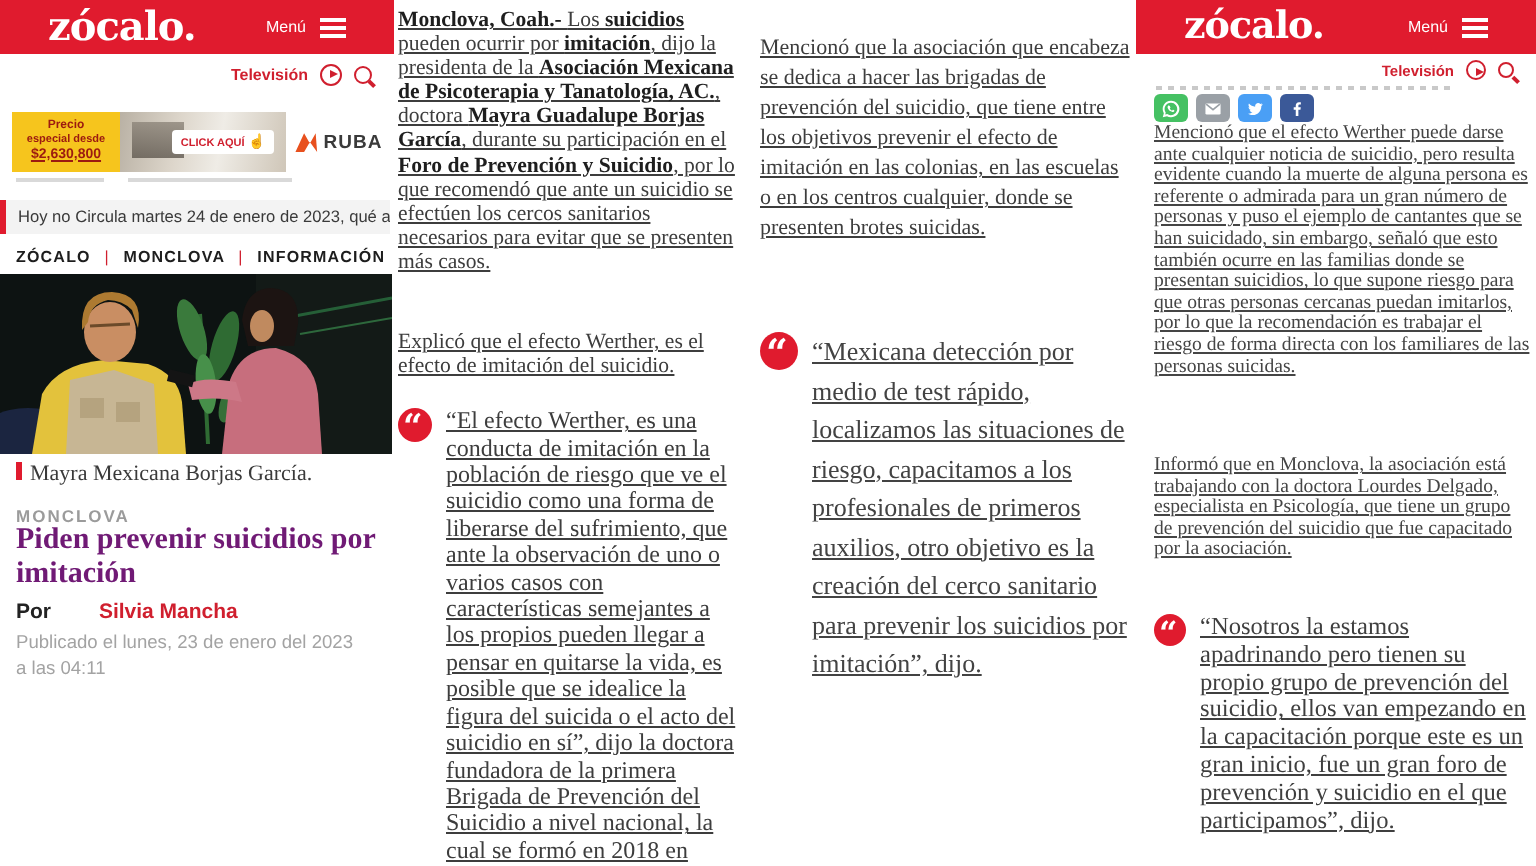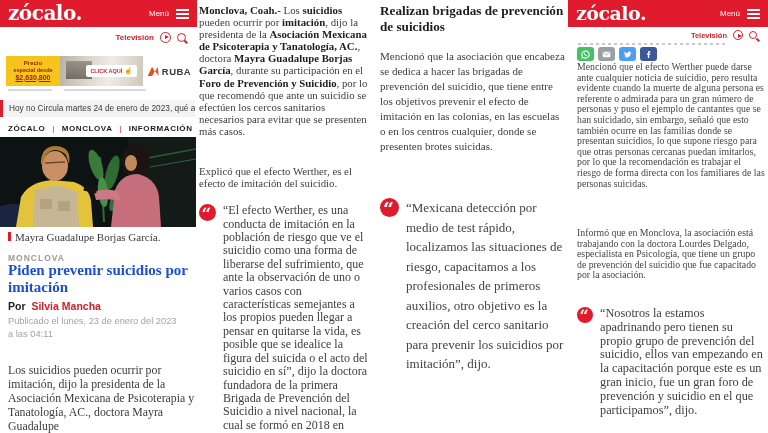--- a/index.html
+++ b/index.html
@@ -5,21 +5,21 @@
   * { margin:0; padding:0; box-sizing:border-box; }
   html,body { background:#fff; }
   #canvas {
     position:relative; width:768px; height:433px; overflow:hidden;
     background:#fff; font-family:"Liberation Sans", sans-serif; color:#333;
   }
   .col { position:absolute; top:0; height:433px; overflow:hidden; }
 
   
   .redbar { position:absolute; left:0; top:0; right:0; height:27px; background:#e01b2e;
-            display:flex; align-items:center; padding:0 8px; }
+            display:flex; align-items:center; padding:0 24px; }
   .logo { font-family:"DejaVu Serif", serif; font-weight:bold; color:#fff;
           font-size:20px; letter-spacing:-0.5px; line-height:27px; }
   .redbar .spacer { flex:1; }
   .menu-label { color:#fff; font-size:8px; margin-right:7px; }
   .burger { display:flex; flex-direction:column; gap:2px; cursor:pointer; }
   .burger i { display:block; width:13px; height:2px; background:#fff; }
   .tvrow { position:absolute; left:0; right:0; top:27px; height:20px; background:#fff;
            display:flex; align-items:center; justify-content:flex-end; gap:6px; padding-right:9px; }
   .tv-label { color:#d01f2e; font-size:8px; font-weight:bold; }
   .play { position:relative; width:11px; height:11px; border:1.3px solid #d01f2e; border-radius:50%; }
@@ -55,33 +55,33 @@
             letter-spacing:.6px; color:#1d1d1d; white-space:nowrap; }
   .crumbs .sep { color:#d01f2e; margin:0 4px; font-weight:normal; }
   .photo { position:absolute; left:0; top:137px; width:196px; height:90px; background:#0d1312; }
   .caption { position:absolute; left:8px; top:231px; width:185px;
              font-family:"Liberation Serif", serif; font-size:11px; color:#3a3a3a; }
   .caption .bar { display:inline-block; width:3px; height:9px; background:#e01b2e; margin-right:4px; }
   .section-label { position:absolute; left:8px; top:253px; font-size:8.5px; font-weight:bold;
                    letter-spacing:1px; color:#9b9b9b; }
   .title { position:absolute; left:8px; top:262px; width:186px;
            font-family:"Liberation Serif", serif; font-weight:bold; font-size:15px;
-           line-height:1.13; color:#1d4ed8; }
+           line-height:1.13; color:#701a75; }
   .byline { position:absolute; left:8px; top:300px; font-size:10.5px; font-weight:bold; color:#222; }
-  .byline .author { color:#d01f2e; margin-left:3px; }
+  .byline .author { color:#d01f2e; margin-left:21px; }
   .published { position:absolute; left:8px; top:315px; width:176px; font-size:9.3px;
                line-height:12.5px; color:#a3a3a3; }
   .lead { position:absolute; left:8px; top:363px; width:187px;
           font-family:"Liberation Serif", serif; font-size:11.8px; line-height:14px; color:#3c3c3c; }
 
   
   #col2 { left:199px; width:169px; padding-top:4px; }
   #col3 { left:380px; width:187px; padding-top:3px; }
   #col4 { left:568px; width:200px; }
-  .serif { font-family:"Liberation Serif", serif; }
+  .serif { font-family:"Liberation Serif", serif;text-decoration:underline; }
   #col2 p.body { font-size:10.8px; line-height:12.1px; color:#3d3d3d; }
   #col2 .p2 { margin-top:28px; }
   .b { font-weight:bold; color:#1e1e1e; }
   .quote { display:flex; gap:7px; align-items:flex-start; }
   .qicon { flex:0 0 auto; border-radius:50%; background:#e01b2e; position:relative; overflow:hidden; }
   .qicon .qmark { position:absolute; color:#fff; font-family:"DejaVu Serif", serif; font-weight:bold; }
   #col2 .quote { margin-top:15px; }
   #col2 .qicon { width:17px; height:17px; }
   #col2 .qmark { font-size:17px; line-height:20px; left:2.5px; top:0; }
   #col2 .qtext { font-size:12px; line-height:13.4px; color:#3d3d3d; }
@@ -186,47 +186,45 @@
 
         <path d="M121 23 Q123 7 136 7 Q150 8 149 25 L147 36 L124 36 Z" fill="#1c1412"></path>
         <ellipse cx="131" cy="26" rx="6" ry="8" fill="#c08a5f"></ellipse>
         <path d="M111 90 L115 53 Q121 37 138 37 Q157 42 159 60 L161 90 Z" fill="#c76e7d"></path>
         <path d="M118 54 Q102 51 94 55 L96 63 Q109 61 121 64 Z" fill="#cd7887"></path>
         <rect x="84" y="49" width="13" height="6" fill="#141414" transform="rotate(14 90 52)"></rect>
       </svg>
     </div>
 
     <div class="caption">
-      <span class="bar"></span><span>Mayra Guadalupe Borjas García.</span>
+      <span class="bar"></span><span>Mayra Mexicana Borjas García.</span>
     </div>
     <div class="section-label">MONCLOVA</div>
     <h1 class="title">Piden prevenir suicidios por imitación</h1>
     <div class="byline">
       <span>Por</span>
       <span class="author">Silvia Mancha</span>
     </div>
     <div class="published">Publicado el lunes, 23 de enero del 2023 a las 04:11</div>
-    <p class="lead serif">Los suicidios pueden ocurrir por imitación, dijo la presidenta de la Asociación Mexicana de Psicoterapia y Tanatología, AC., doctora Mayra Guadalupe</p>
   </div>
 
   <div class="col" id="col2">
     <p class="body serif">
       <span class="b">Monclova, Coah.- </span><span>Los </span><span class="b">suicidios</span><span> pueden ocurrir por </span><span class="b">imitación</span><span>, dijo la presidenta de la </span><span class="b">Asociación Mexicana de Psicoterapia y Tanatología, AC.</span><span>, doctora </span><span class="b">Mayra Guadalupe Borjas García</span><span>, durante su participación en el </span><span class="b">Foro de Prevención y Suicidio</span><span>, por lo que recomendó que ante un suicidio se efectúen los cercos sanitarios necesarios para evitar que se presenten más casos.</span>
     </p>
     <p class="body serif p2">Explicó que el efecto Werther, es el efecto de imitación del suicidio.</p>
     <div class="quote">
       <span class="qicon">
           <span class="qmark">“</span>
         </span>
       <p class="qtext serif">“El efecto Werther, es una conducta de imitación en la población de riesgo que ve el suicidio como una forma de liberarse del sufrimiento, que ante la observación de uno o varios casos con características semejantes a los propios pueden llegar a pensar en quitarse la vida, es posible que se idealice la figura del suicida o el acto del suicidio en sí”, dijo la doctora fundadora de la primera Brigada de Prevención del Suicidio a nivel nacional, la cual se formó en 2018 en Tamaulipas.</p>
     </div>
   </div>
 
   <div class="col" id="col3">
-    <h2>Realizan brigadas de prevención de suicidios</h2>
     <p class="p1 serif">Mencionó que la asociación que encabeza se dedica a hacer las brigadas de prevención del suicidio, que tiene entre los objetivos prevenir el efecto de imitación en las colonias, en las escuelas o en los centros cualquier, donde se presenten brotes suicidas.</p>
     <div class="quote">
       <span class="qicon">
           <span class="qmark">“</span>
         </span>
       <p class="qtext serif">“Mexicana detección por medio de test rápido, localizamos las situaciones de riesgo, capacitamos a los profesionales de primeros auxilios, otro objetivo es la creación del cerco sanitario para prevenir los suicidios por imitación”, dijo.</p>
     </div>
   </div>
 
   <div class="col" id="col4">

